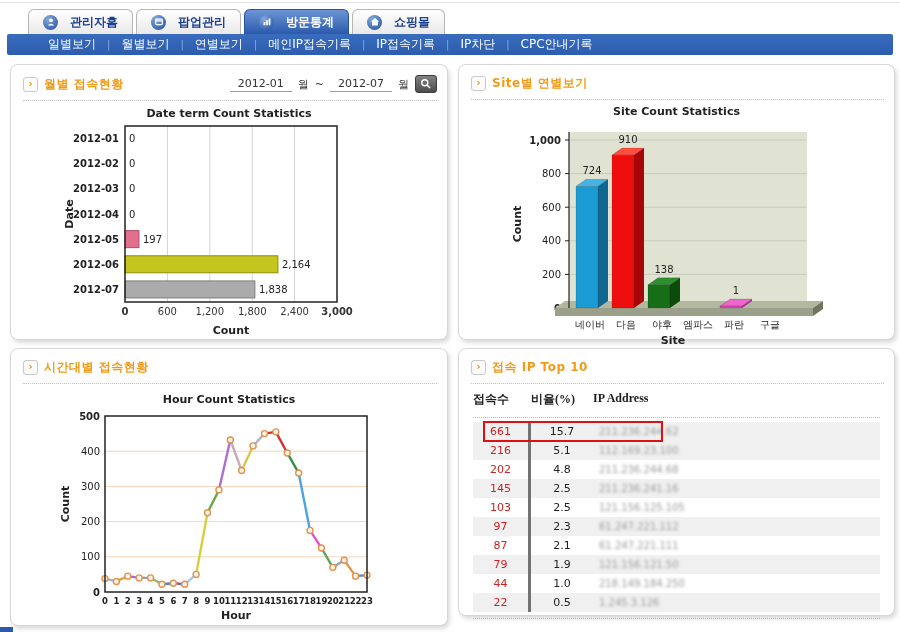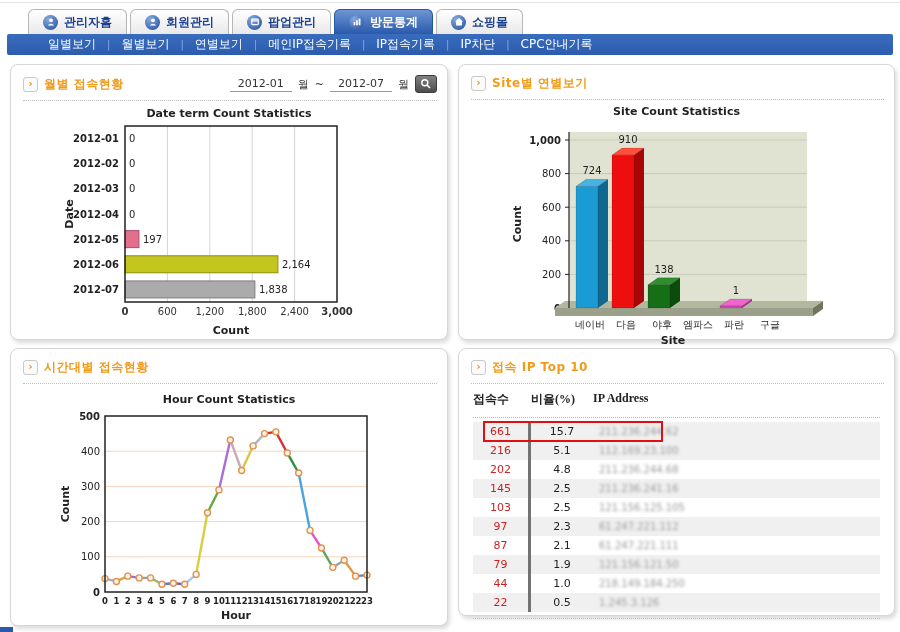--- a/index.html
+++ b/index.html
@@ -3,21 +3,21 @@
 <meta charset="utf-8">
 <style>
   html,body{margin:0;padding:0;}
   body{
     width:900px;height:632px;position:relative;background:#fff;
     font-family:"DejaVu Sans","Liberation Sans",sans-serif;overflow:hidden;
   }
   .topline{position:absolute;top:2px;left:0;width:900px;height:1px;background:#e3e3e3;}
   
   .tabbar{position:absolute;top:8px;left:28px;height:26px;display:flex;align-items:flex-end;}
-  .tab{display:flex;align-items:center;gap:6px;height:24px;padding:0 14px;margin-right:3px;
+  .tab{display:flex;align-items:center;gap:12px;height:24px;padding:0 14px;margin-right:3px;
     border:1px solid #b6b6b6;border-bottom:none;border-radius:6px 6px 0 0;
     background:linear-gradient(#ffffff,#e9e9e9);color:#1b3f8f;font-weight:bold;font-size:12px;cursor:pointer;}
   .tab.active{background:linear-gradient(#6d95d6,#2a5aac);color:#fff;border-color:#27549f;margin-top:40px;}
   .tab-ico{width:15px;height:15px;border-radius:50%;flex:0 0 15px;
     background:radial-gradient(circle at 35% 28%,#86aade,#1d4a9e);display:flex;align-items:center;justify-content:center;}
   
   .subnav{position:absolute;top:34px;left:7px;width:886px;height:21px;border-radius:2px;
     background:linear-gradient(#3a6cbe,#2b5cae);display:flex;align-items:center;padding-left:30px;box-sizing:border-box;}
   .subnav a{color:#fff;font-size:12px;text-decoration:none;padding:0 11px;white-space:nowrap;text-align:right;}
   .subnav .sep{color:#8aa8da;font-size:10px;line-height:10px;}
@@ -68,29 +68,20 @@
 
 <div class="tabbar" id="tab-bar">
     <div class="tab">
       <span class="tab-ico">
         <svg width="10" height="10" viewBox="0 0 10 10">
           <circle cx="5" cy="3.3" r="1.9" fill="#fff"></circle>
           <path d="M1.6 8.4 Q5 5.3 8.4 8.4 Z" fill="#fff"></path>
         </svg>
       </span>
       <span>관리자홈</span>
-    </div>
-    <div class="tab">
-      <span class="tab-ico">
-        <svg width="10" height="10" viewBox="0 0 10 10">
-          <circle cx="5" cy="3.3" r="1.9" fill="#fff"></circle>
-          <path d="M1.6 8.4 Q5 5.3 8.4 8.4 Z" fill="#fff"></path>
-        </svg>
-      </span>
-      <span>회원관리</span>
     </div>
     <div class="tab">
       <span class="tab-ico">
         <svg width="10" height="10" viewBox="0 0 10 10">
           <rect x="1.7" y="2.2" width="6.6" height="5.4" rx="0.8" fill="none" stroke="#fff" stroke-width="1.2"></rect>
           <line x1="1.7" y1="3.9" x2="8.3" y2="3.9" stroke="#fff" stroke-width="1.2"></line>
         </svg>
       </span>
       <span>팝업관리</span>
     </div>

